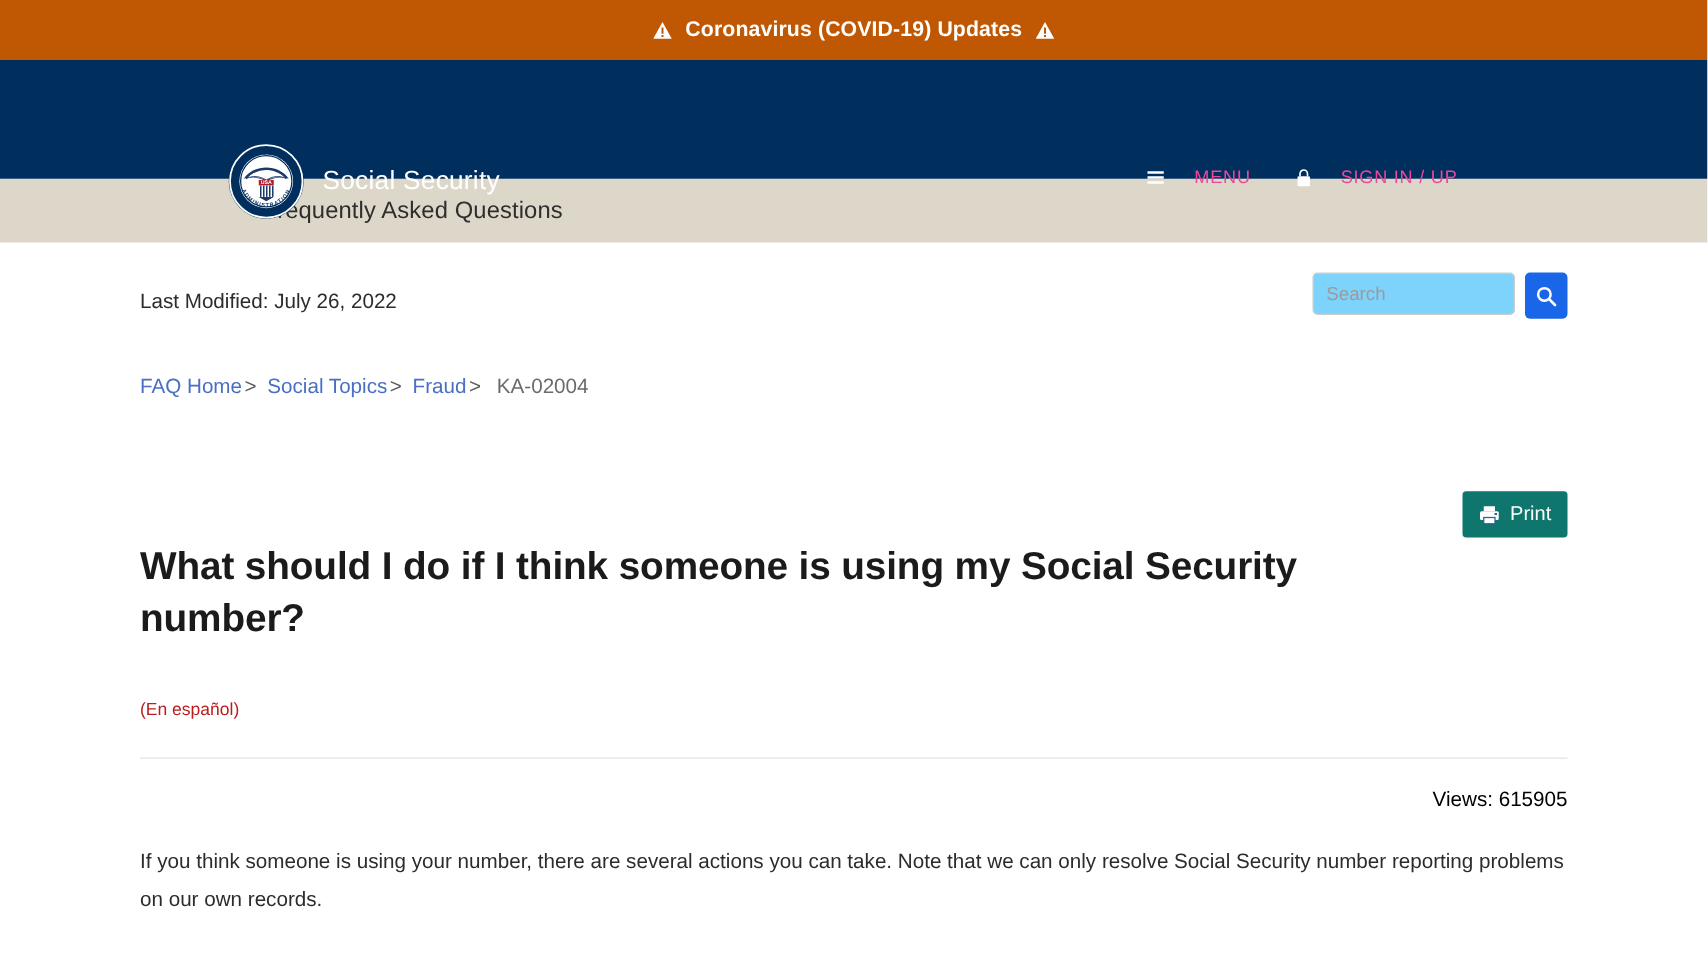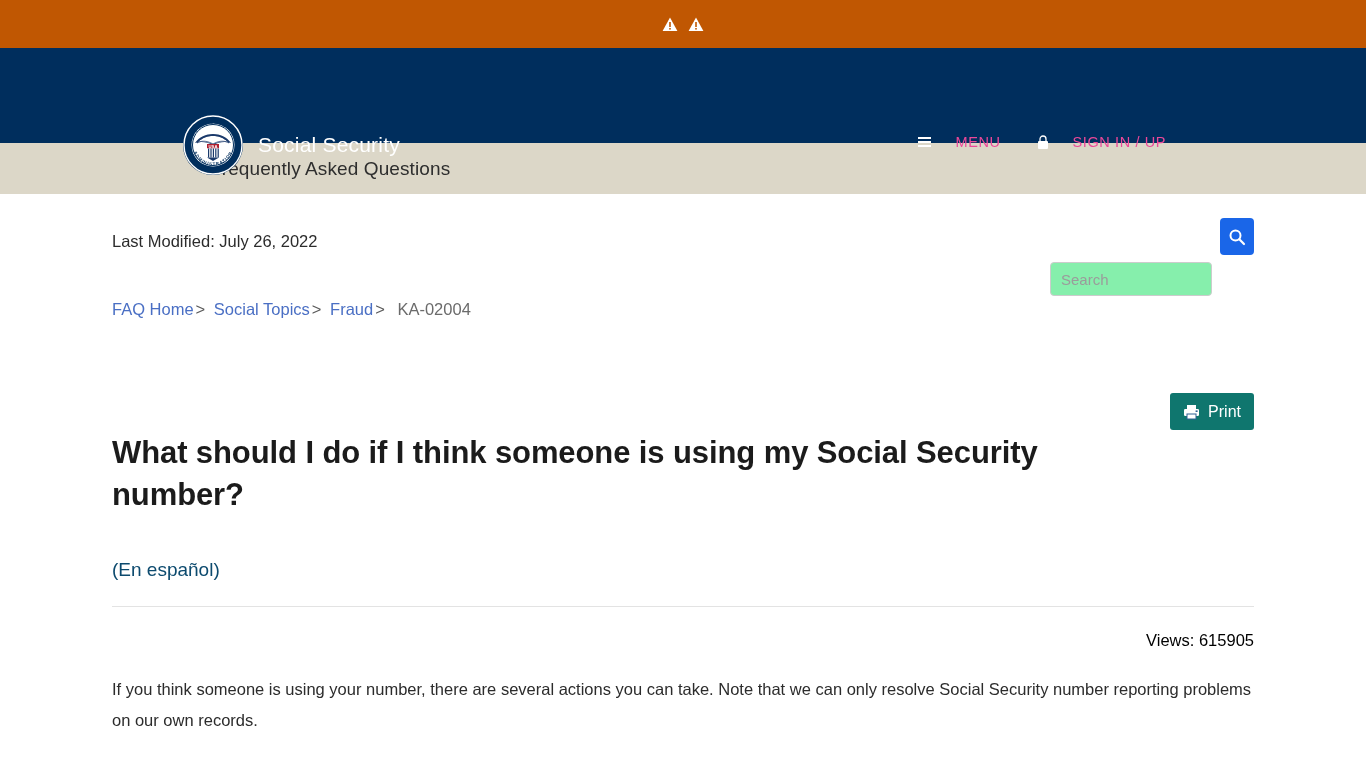--- a/index.html
+++ b/index.html
@@ -117,24 +117,23 @@
     gap: 8px;
   }
   .search-input {
     width: 162px;
     height: 34px;
     padding: 0 10px;
     font-size: 15px;
     color: #333;
     border: 1px solid #ccc;
     border-radius: 4px;
-    background: #86efac;
+    background: #7dd3fc;
     outline: none;
     font-family: "Liberation Sans", sans-serif;
-    margin-top: 44px;
   }
   .search-input::placeholder { color: #9b9b9b; }
   .search-btn {
     width: 34px;
     height: 37px;
     background: #1a66e8;
     border: none;
     border-radius: 4px;
     cursor: pointer;
     display: flex;
@@ -193,22 +192,22 @@
     line-height: 1.36;
     font-weight: bold;
     color: #1b1b1b;
     letter-spacing: -.1px;
   }
 
   .espanol {
     position: absolute;
     left: 0;
     top: 365px;
-    font-size: 19px;
-    color: #0c4a6e;
+    font-size: 14px;
+    color: #b91c1c;
     text-decoration: none;
   }
 
   .divider {
     position: absolute;
     left: 0;
     top: 412px;
     width: 1142px;
     height: 1px;
     background: #e3e3e3;
@@ -236,20 +235,21 @@
 </head>
 <body>
 
 <div class="covid-banner">
   <a class="covid-link" href="#">
     <svg class="warn-ico" width="16" height="15" viewBox="0 0 16 15">
       <path d="M8 0.6 L15.4 14 H0.6 Z" fill="#ffffff"></path>
       <rect x="7.2" y="5" width="1.6" height="5" fill="#c05702"></rect>
       <rect x="7.2" y="11" width="1.6" height="1.6" fill="#c05702"></rect>
     </svg>
+    <span>Coronavirus (COVID-19) Updates</span>
     <svg class="warn-ico" width="16" height="15" viewBox="0 0 16 15">
       <path d="M8 0.6 L15.4 14 H0.6 Z" fill="#ffffff"></path>
       <rect x="7.2" y="5" width="1.6" height="5" fill="#c05702"></rect>
       <rect x="7.2" y="11" width="1.6" height="1.6" fill="#c05702"></rect>
     </svg>
   </a>
 </div>
 
 <div class="masthead">
 

